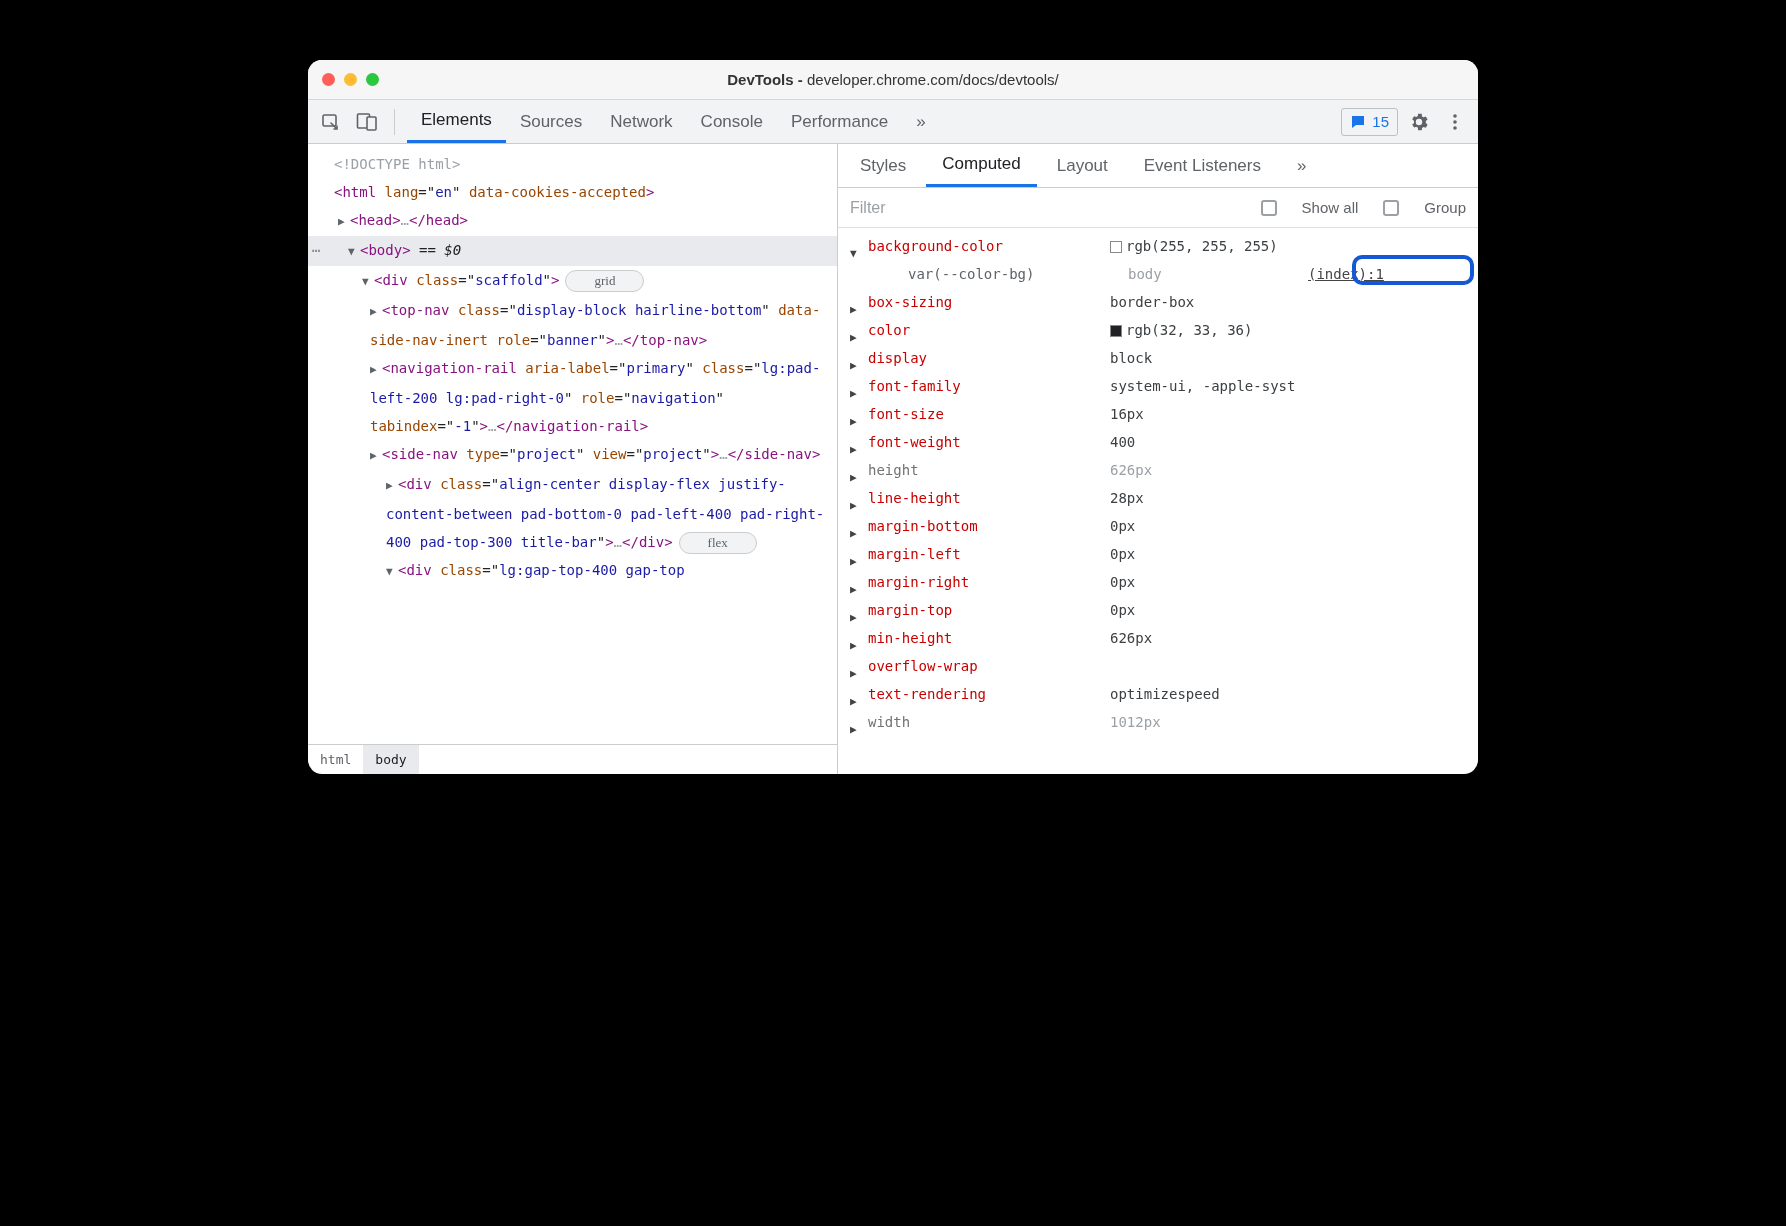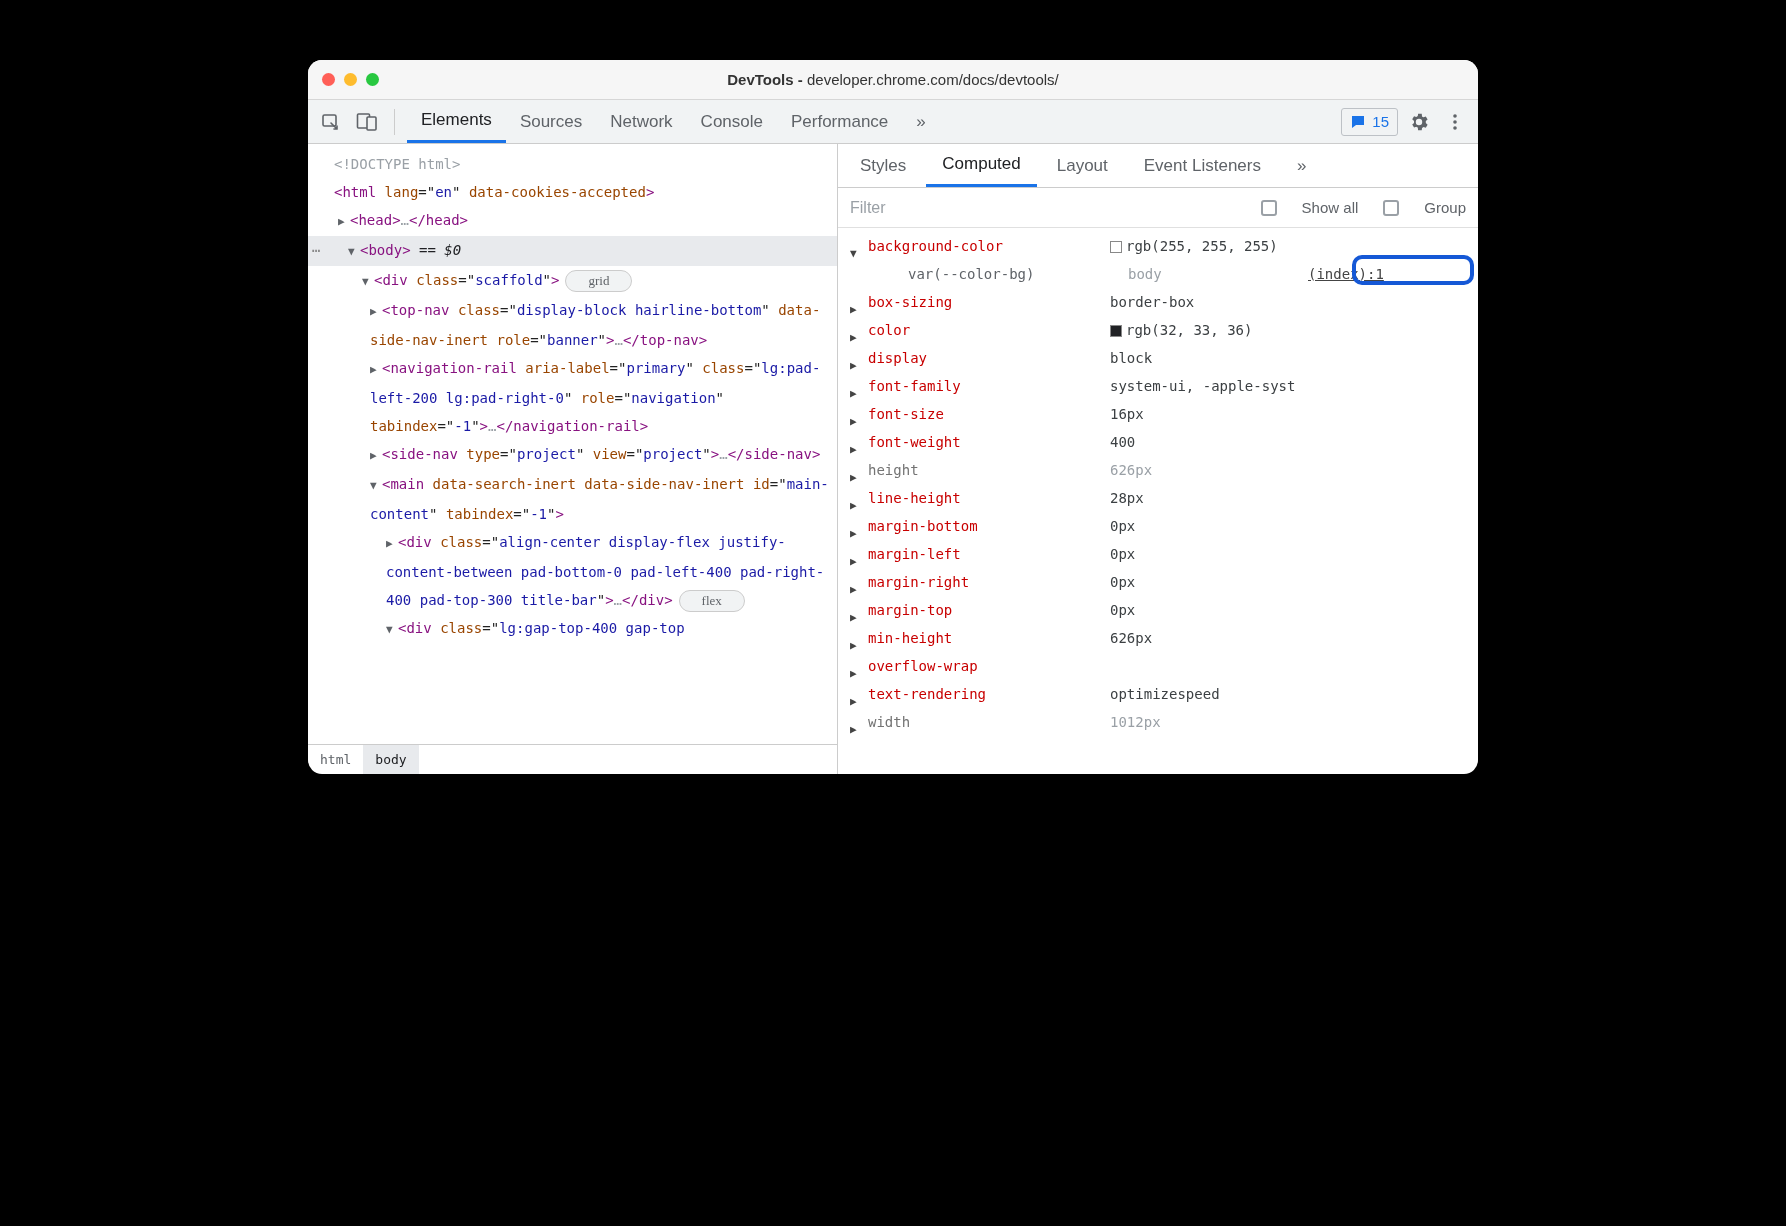--- a/index.html
+++ b/index.html
@@ -20,21 +20,21 @@
   .spacer{flex:1}
   .badge-box{display:flex;align-items:center;height:28px;border:1px solid #bdc1c6;border-radius:3px;padding:0 8px;gap:6px;color:#1a73e8;font-size:15px;font-weight:500}
   .content{display:flex;height:630px}
   .left{flex:0 0 530px;border-right:1px solid #ccc;display:flex;flex-direction:column;min-width:0}
   .dom{flex:1;overflow:hidden;font-family:Menlo,Monaco,Consolas,monospace;font-size:14px;line-height:28px;padding:6px 0 0 0;color:#222;position:relative}
   .dom-row{padding-left:26px;white-space:nowrap}
   .dom-row.sel{background:#e8eaed}
   .dom-row.sel::before{content:"\22EF";position:absolute;left:4px;color:#888;font-size:14px}
   .tag{color:#881280}.attr{color:#994500}.val{color:#1a1aa6}.gray{color:#9aa0a6}.eq{color:#202124;font-style:italic}
   .tri{display:inline-block;width:10px;color:#5f6368;font-size:11px;margin-right:2px}
-  .pill{display:inline-block;border:1px solid #ccc;background:#f1f3f4;border-radius:14px;padding:0 22px;font-size:13px;color:#5f6368;margin-left:6px;line-height:20px;font-family:"Helvetica Neue"}
+  .pill{display:inline-block;border:1px solid #ccc;background:#f1f3f4;border-radius:14px;padding:0 28px;font-size:13px;color:#5f6368;margin-left:6px;line-height:20px;font-family:"Helvetica Neue"}
   .wrap2{padding-left:62px;white-space:normal}
   .wrap3{padding-left:78px;white-space:normal}
   .crumbs{height:30px;border-top:1px solid #ccc;display:flex;align-items:center;font-family:Menlo,monospace;font-size:13px}
   .crumb{padding:0 12px;height:100%;display:flex;align-items:center;color:#5f6368}
   .crumb.active{background:#e8eaed;color:#202124}
   .right{flex:1;display:flex;flex-direction:column;min-width:0}
   .subtabs{height:44px;display:flex;align-items:center;border-bottom:1px solid #ccc;padding:0 6px;gap:4px}
   .subtab{padding:0 16px;font-size:17px;color:#5f6368;height:100%;display:flex;align-items:center}
   .subtab.active{color:#202124;border-bottom:3px solid #1a73e8}
   .filter-row{height:40px;display:flex;align-items:center;border-bottom:1px solid #e0e0e0;padding:0 12px;gap:25px;color:#5f6368;font-size:15px}
@@ -120,21 +120,20 @@
     <div class="left">
       <div class="dom">
         <div class="dom-row" style="padding-left:26px"><span class="gray">&lt;!DOCTYPE html&gt;</span></div>
         <div class="dom-row" style="padding-left:26px"><span class="tag">&lt;html</span> <span class="attr">lang</span>="<span class="val">en</span>" <span class="attr">data-cookies-accepted</span><span class="tag">&gt;</span></div>
         <div class="dom-row" style="padding-left:30px"><span class="tri">▶</span><span class="tag">&lt;head&gt;</span><span class="gray">…</span><span class="tag">&lt;/head&gt;</span></div>
         <div class="dom-row sel" style="padding-left:40px"><span class="tri">▼</span><span class="tag">&lt;body&gt;</span><span class="eq"> == $0</span></div>
         <div class="dom-row" style="padding-left:54px"><span class="tri">▼</span><span class="tag">&lt;div</span> <span class="attr">class</span>="<span class="val">scaffold</span>"<span class="tag">&gt;</span><span class="pill">grid</span></div>
         <div class="dom-row wrap2"><span class="tri">▶</span><span class="tag">&lt;top-nav</span> <span class="attr">class</span>="<span class="val">display-block hairline-bottom</span>" <span class="attr">data-side-nav-inert</span> <span class="attr">role</span>="<span class="val">banner</span>"<span class="tag">&gt;</span><span class="gray">…</span><span class="tag">&lt;/top-nav&gt;</span></div>
         <div class="dom-row wrap2"><span class="tri">▶</span><span class="tag">&lt;navigation-rail</span> <span class="attr">aria-label</span>="<span class="val">primary</span>" <span class="attr">class</span>="<span class="val">lg:pad-left-200 lg:pad-right-0</span>" <span class="attr">role</span>="<span class="val">navigation</span>" <span class="attr">tabindex</span>="<span class="val">-1</span>"<span class="tag">&gt;</span><span class="gray">…</span><span class="tag">&lt;/navigation-rail&gt;</span></div>
         <div class="dom-row wrap2"><span class="tri">▶</span><span class="tag">&lt;side-nav</span> <span class="attr">type</span>="<span class="val">project</span>" <span class="attr">view</span>="<span class="val">project</span>"<span class="tag">&gt;</span><span class="gray">…</span><span class="tag">&lt;/side-nav&gt;</span></div>
-        <div class="dom-row wrap2"><span class="tri">▼</span><span class="tag">&lt;main</span> <span class="attr">data-search-inert</span> <span class="attr">data-side-nav-inert</span> <span class="attr">id</span>="<span class="val">main-content</span>" <span class="attr">tabindex</span>="<span class="val">-1</span>"<span class="tag">&gt;</span></div>
         <div class="dom-row wrap3"><span class="tri">▶</span><span class="tag">&lt;div</span> <span class="attr">class</span>="<span class="val">align-center display-flex justify-content-between pad-bottom-0 pad-left-400 pad-right-400 pad-top-300 title-bar</span>"<span class="tag">&gt;</span><span class="gray">…</span><span class="tag">&lt;/div&gt;</span><span class="pill">flex</span></div>
         <div class="dom-row wrap3"><span class="tri">▼</span><span class="tag">&lt;div</span> <span class="attr">class</span>="<span class="val">lg:gap-top-400 gap-top</span></div>
       </div>
       <div class="crumbs">
         <div class="crumb">html</div>
         <div class="crumb active">body</div>
       </div>
     </div>
 
     <div class="right">

